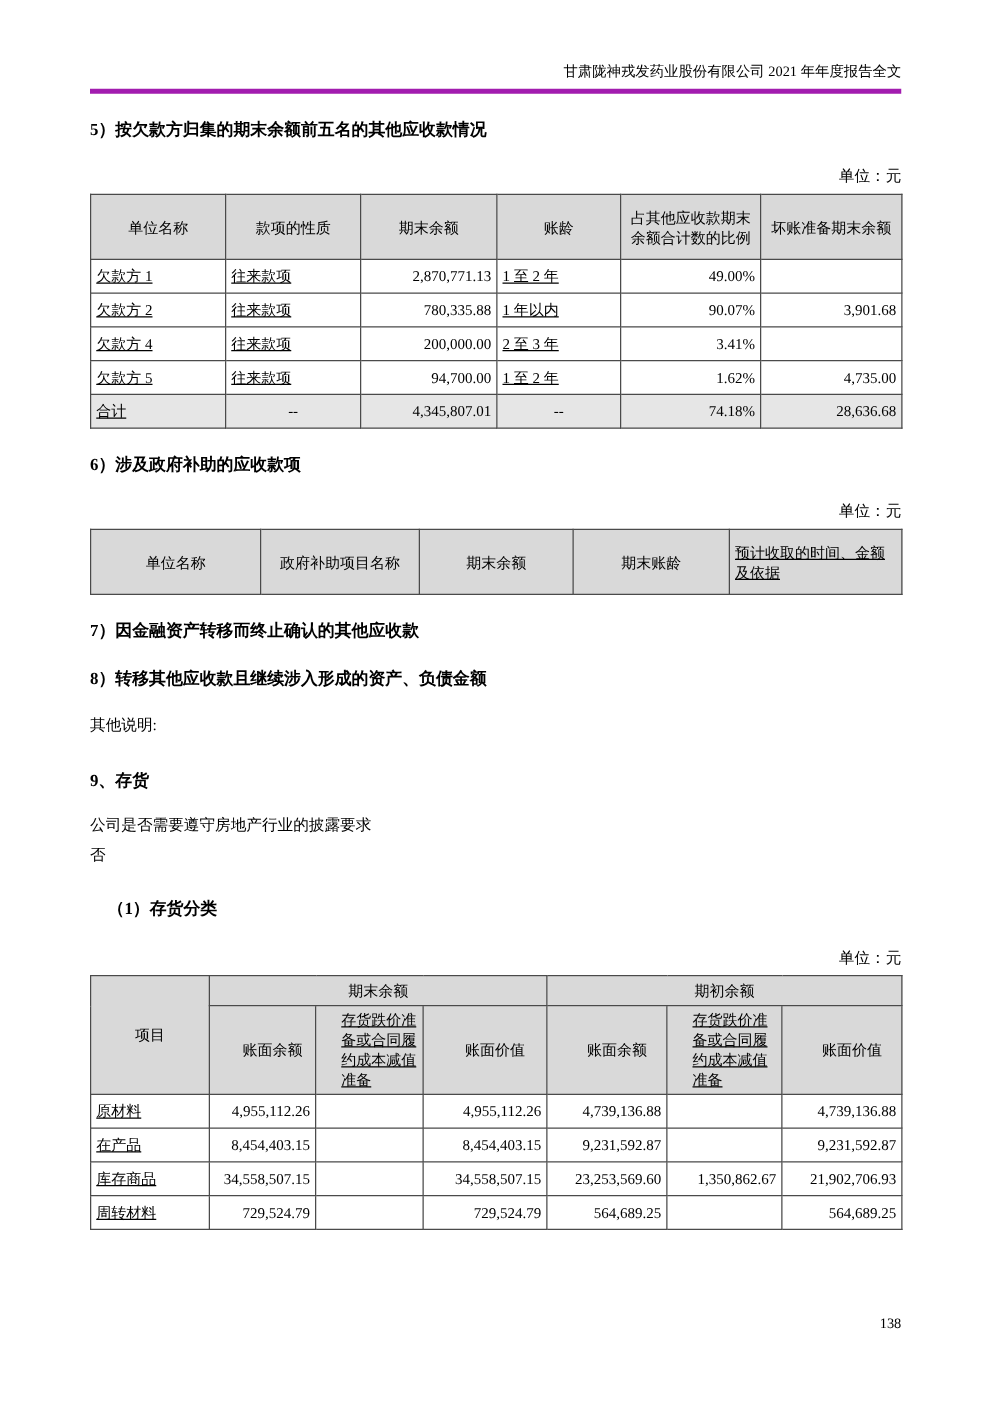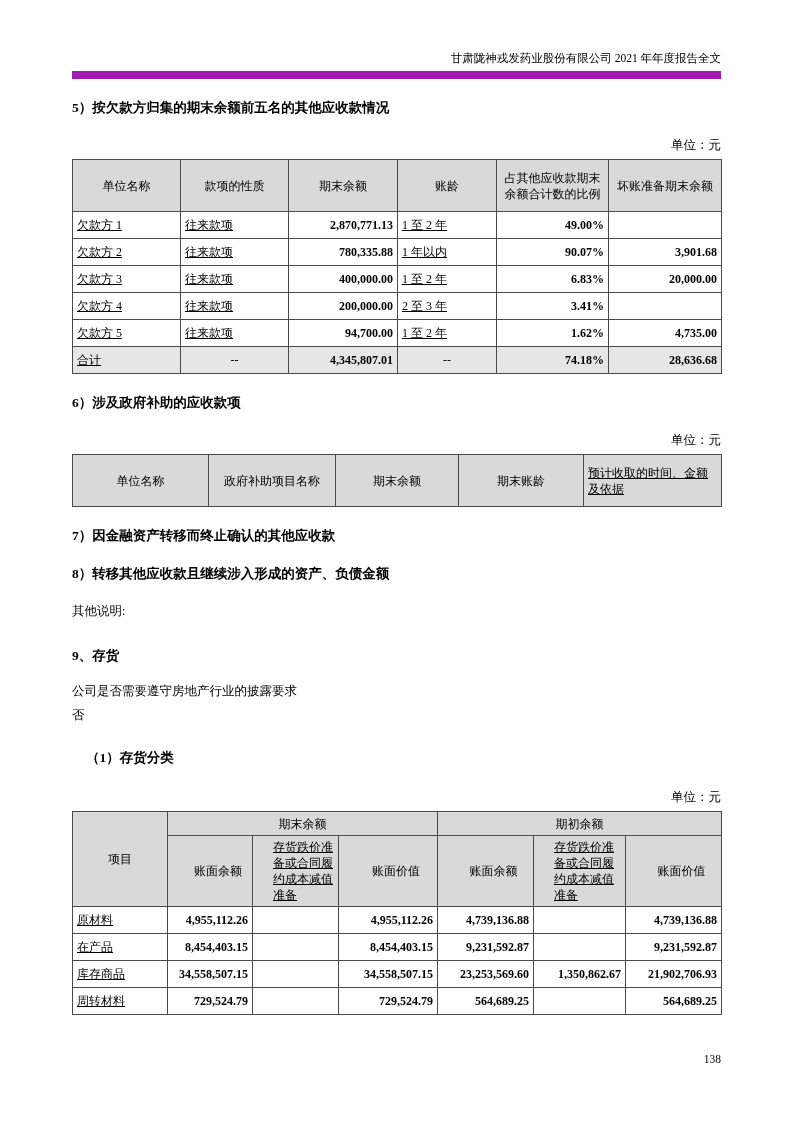--- a/index.html
+++ b/index.html
@@ -16,21 +16,21 @@
     background: #fff;
     padding: 50px 72px 55px 72px;
     display: flex;
     flex-direction: column;
   }
   .doc-header {
     text-align: right;
     font-size: 11.5px;
     line-height: 16px;
     padding-bottom: 5px;
-    border-bottom: 8px solid #a21caf;
+    border-bottom: 4px solid #a21caf;
   }
   .sec-title {
     font-size: 13.5px;
     font-weight: bold;
     line-height: 18px;
     margin-top: 20px;
   }
   .sec-title.mt20 { margin-top: 20px; }
   .sec-title.mt28 { margin-top: 28px; }
   .sec-title.mt26 { margin-top: 26px; }
@@ -65,21 +65,21 @@
   }
   thead th {
     background: #d9d9d9;
     font-weight: normal;
     text-align: center;
   }
   .hdr-tall th { height: 52px; }
   tbody td { height: 27px; background: #fff; }
   .total-row td { background: #e6e6e6; }
   .al { text-align: left; text-decoration: underline; }
-  .ar { text-align: right; font-weight: bold; }
+  .ar { text-align: right; }
   .ac { text-align: center; }
   .sub-hdr th { height: 62px; padding-left: 20px; }
   .grp-hdr th { height: 24px; }
   .page-number {
     margin-top: auto;
     text-align: right;
     font-size: 11.5px;
     line-height: 15px;
   }
 </style>
@@ -126,28 +126,20 @@
       </tr>
       <tr>
         <td class="al">欠款方 2</td>
         <td class="al">往来款项</td>
         <td class="ar">780,335.88</td>
         <td class="al">1 年以内</td>
         <td class="ar">90.07%</td>
         <td class="ar">3,901.68</td>
       </tr>
       <tr>
-        <td class="al">欠款方 3</td>
-        <td class="al">往来款项</td>
-        <td class="ar">400,000.00</td>
-        <td class="al">1 至 2 年</td>
-        <td class="ar">6.83%</td>
-        <td class="ar">20,000.00</td>
-      </tr>
-      <tr>
         <td class="al">欠款方 4</td>
         <td class="al">往来款项</td>
         <td class="ar">200,000.00</td>
         <td class="al">2 至 3 年</td>
         <td class="ar">3.41%</td>
         <td class="ar"></td>
       </tr>
       <tr>
         <td class="al">欠款方 5</td>
         <td class="al">往来款项</td>

